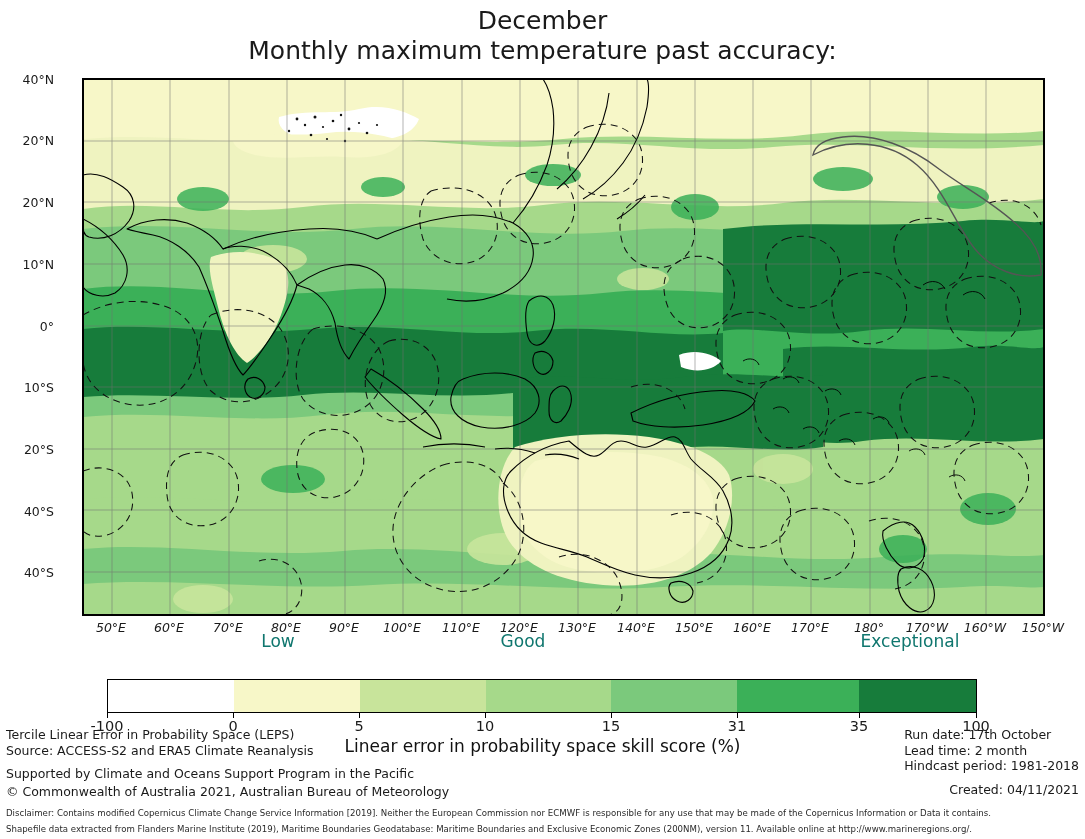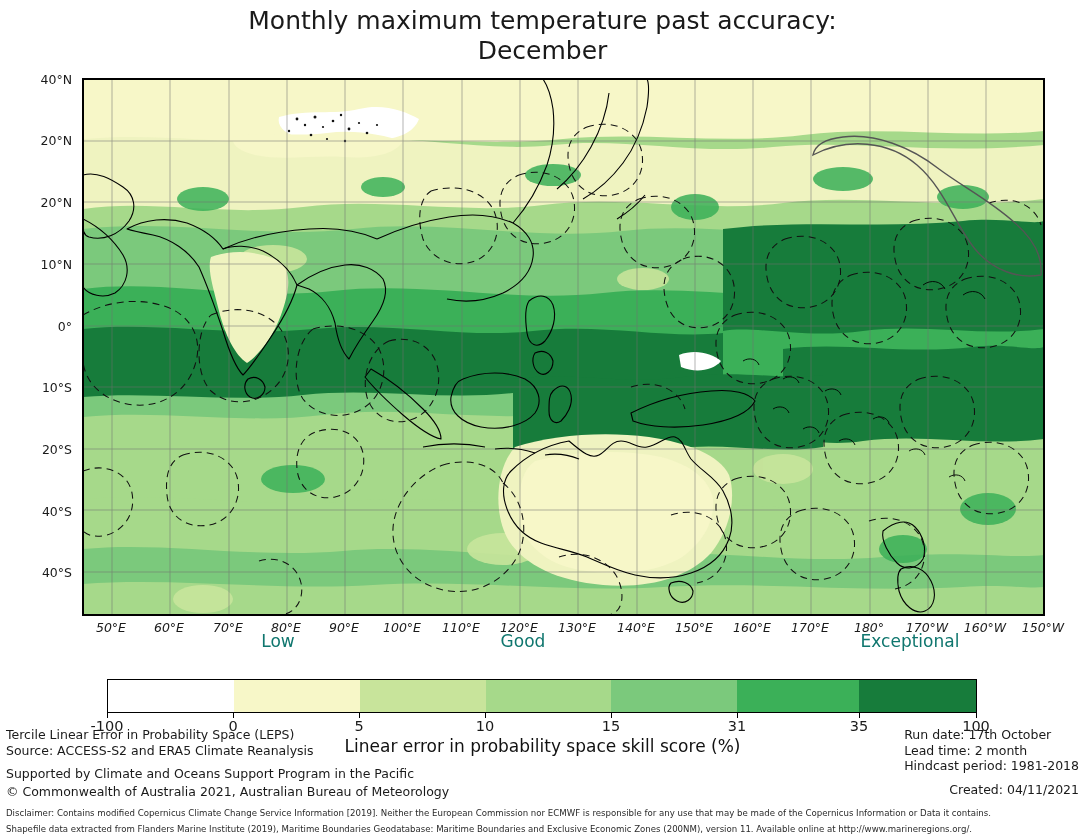--- a/index.html
+++ b/index.html
@@ -7,21 +7,21 @@
        font-family:"DejaVu Sans","Liberation Sans",sans-serif;color:#000;}
 
   .title{position:absolute;left:0;top:6px;width:1085px;text-align:center;
          font-size:25px;line-height:30px;color:#1a1a1a;}
 
   
   .map-frame{position:absolute;left:82px;top:78px;width:963px;height:538px;
              border:1px solid #000;box-sizing:border-box;overflow:hidden;background:#eef6dd;}
   .map-svg{position:absolute;left:0;top:0;width:961px;height:536px;display:block;}
   .ylab-wrap{position:absolute;left:16px;top:78px;width:60px;height:538px;}
-  .ylab{position:absolute;right:4px;font-size:12.5px;color:#1a1a1a;white-space:nowrap;transform:translateY(-50%);}
+  .ylab{position:absolute;right:22px;font-size:12.5px;color:#1a1a1a;white-space:nowrap;transform:translateY(-50%);}
   .xlab-wrap{position:absolute;left:82px;top:618px;width:963px;height:24px;}
   .xlab{position:absolute;top:2px;font-size:12.5px;color:#1a1a1a;white-space:nowrap;transform:translateX(-50%);font-style:italic;}
 
   
   .catword{position:absolute;font-size:17px;color:#0f766e;white-space:nowrap;transform:translateX(-50%);margin-top:18px;}
 
   
   .cbar{position:absolute;left:107px;top:679px;width:870px;height:34px;
         border:1px solid #000;box-sizing:border-box;display:flex;}
   .cbar div{height:100%;}
@@ -37,22 +37,22 @@
   .foot-left2{position:absolute;left:6px;top:765px;font-size:12.5px;line-height:18px;color:#1a1a1a;}
   .foot-right{position:absolute;right:6px;top:727px;text-align:left;font-size:12.5px;line-height:15.5px;color:#1a1a1a;}
   .foot-created{position:absolute;right:6px;top:782px;text-align:right;font-size:12.5px;color:#1a1a1a;}
   .disc{position:absolute;left:6px;font-size:8.6px;line-height:10px;color:#2a2a2a;white-space:nowrap;}
   .disc1{top:808px;} .disc2{top:824px;}
 </style>
 </head>
 <body>
 
 <div class="title">
+  <div>December</div>
   <div>Monthly maximum temperature past accuracy:</div>
-  <div>December</div>
 </div>
 
 <div class="map-frame">
   <svg class="map-svg" viewBox="0 0 961 536" preserveAspectRatio="none">
     <defs>
       <clipPath id="mc">
           <rect x="0" y="0" width="961" height="536"></rect>
         </clipPath>
     </defs>
     <g clip-path="url(#mc)">

